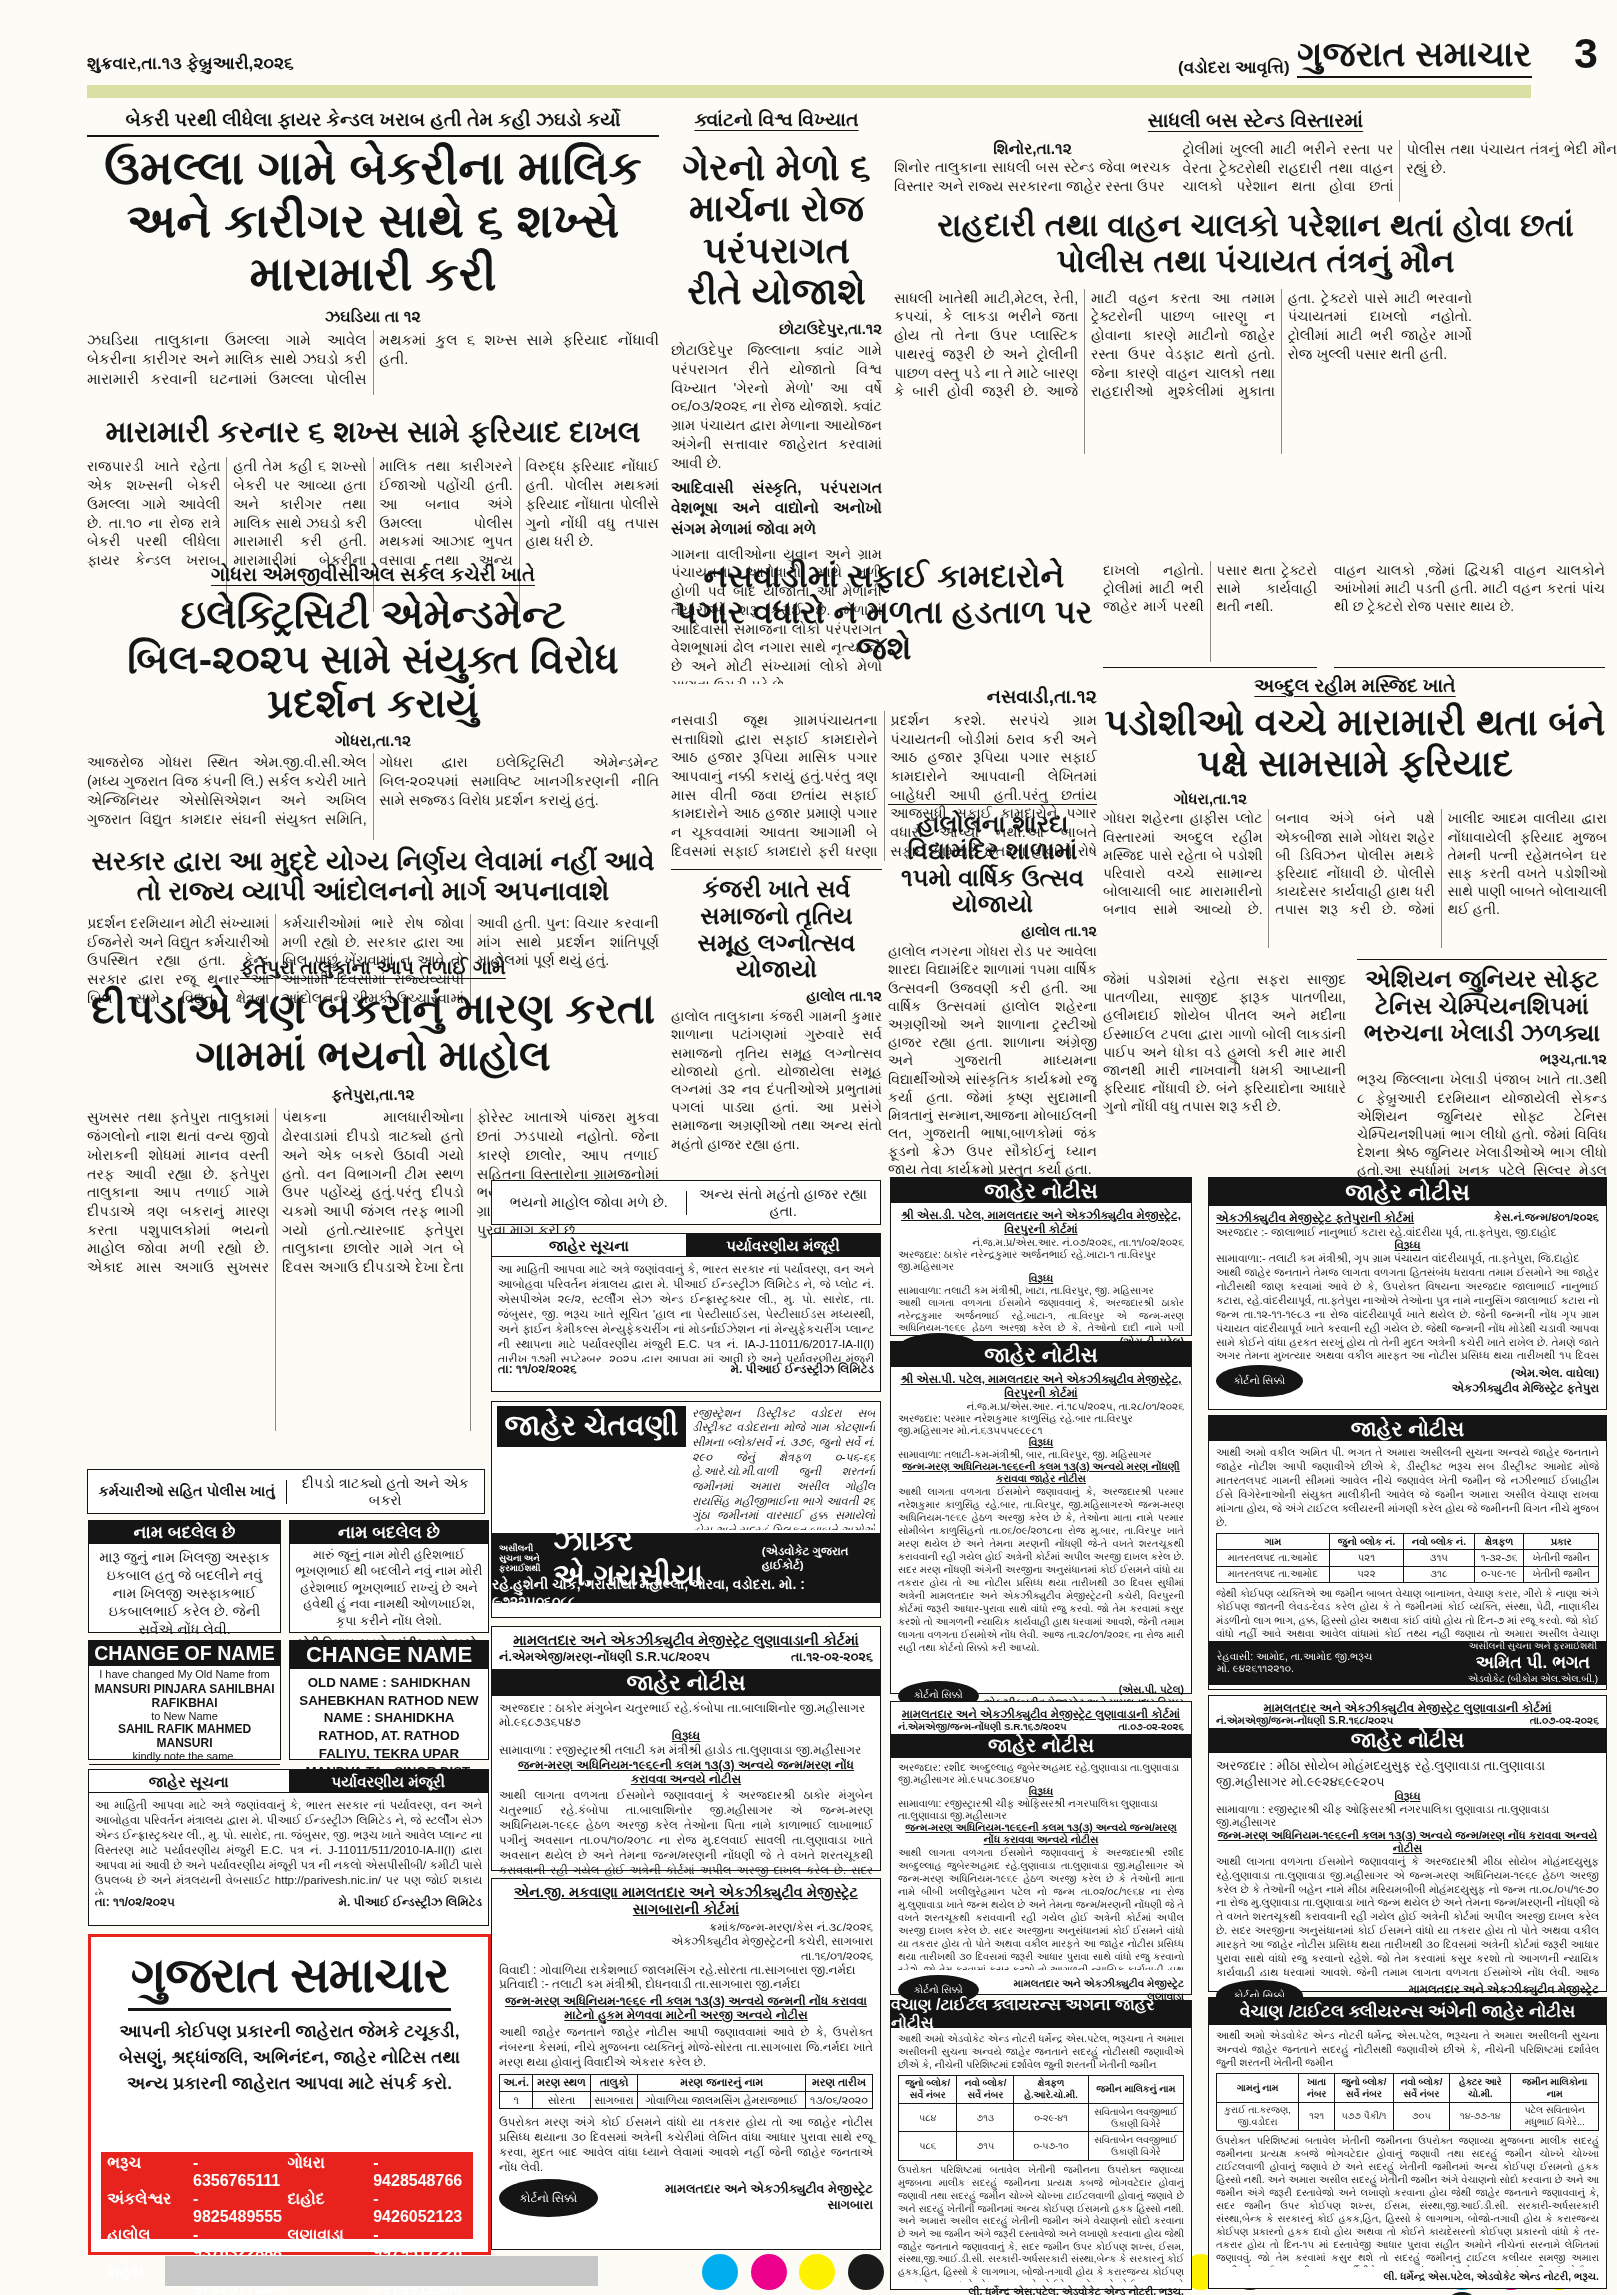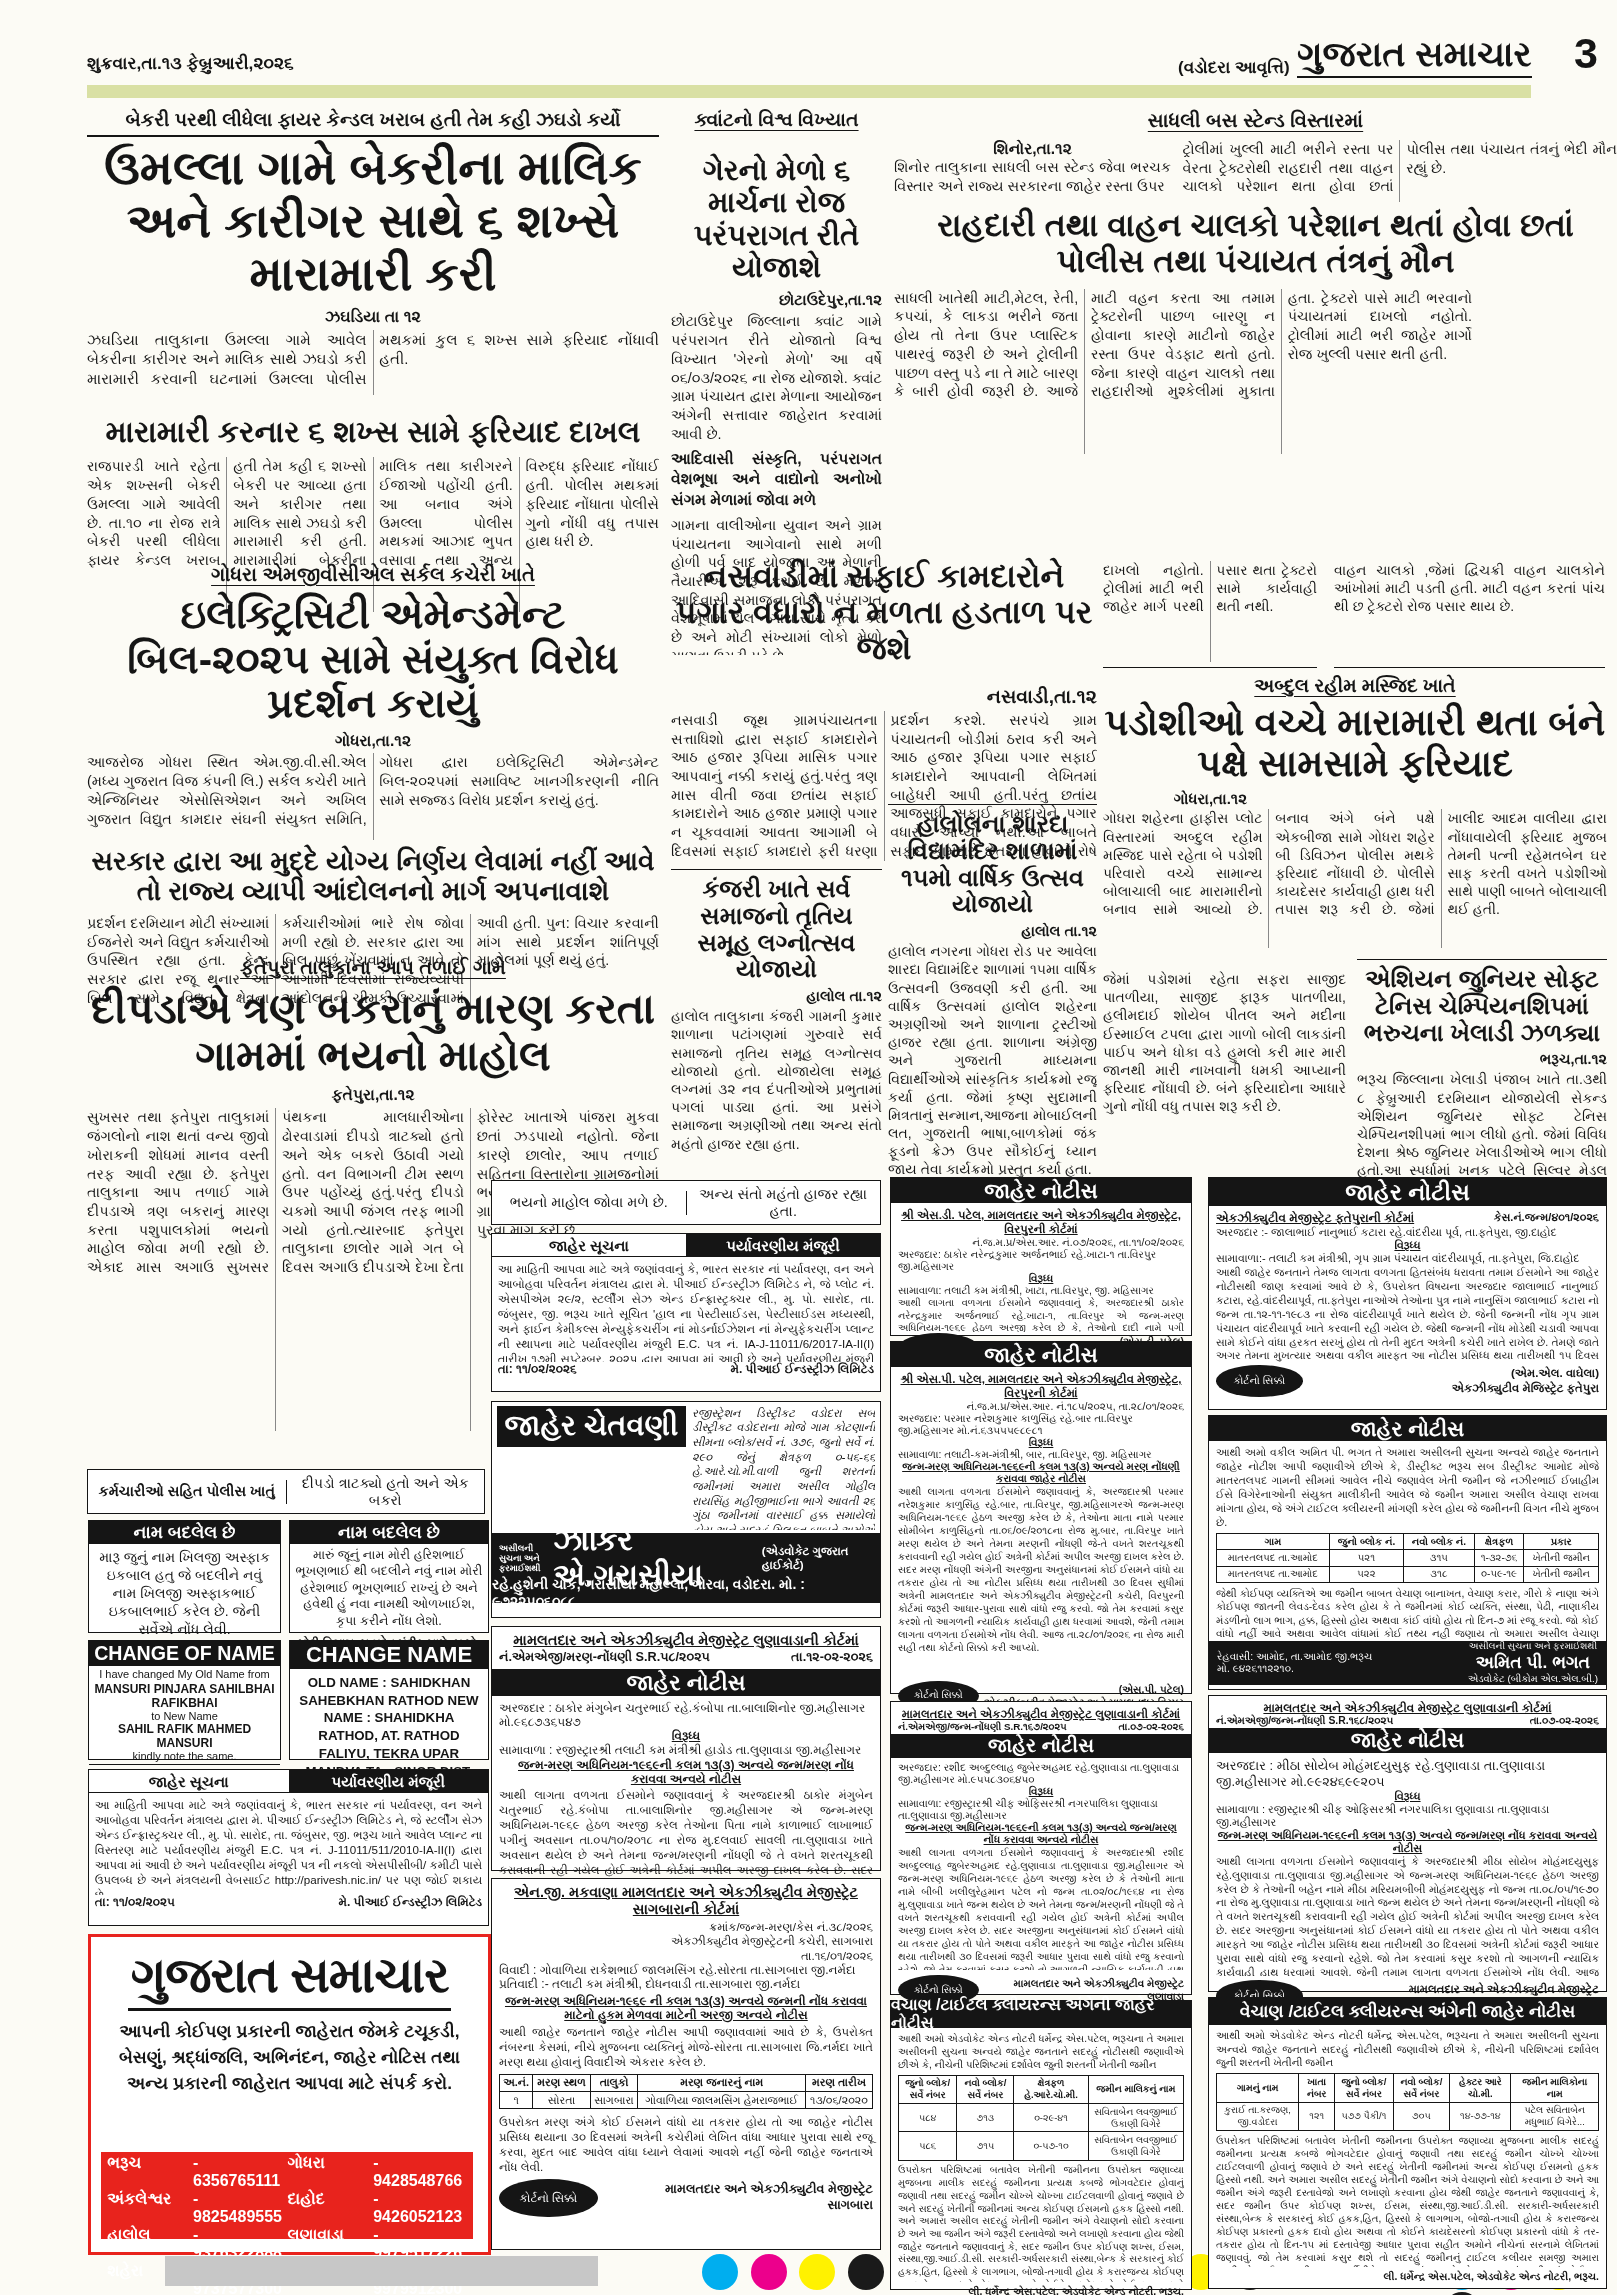--- a/index.html
+++ b/index.html
@@ -50,21 +50,21 @@
     <div class="strapline" style="font-size:19px">બેકરી પરથી લીધેલા ફાયર કેન્ડલ ખરાબ હતી તેમ કહી ઝઘડો કર્યો</div>
     <div class="hl" style="font-size:47px;margin-top:5.8px">ઉમલ્લા ગામે બેકરીના માલિક અને કારીગર સાથે ૬ શખ્સે મારામારી કરી</div>
     <div class="dl" style="font-size:16px;margin-top:8px">ઝઘડિયા તા ૧૨</div>
     <div class="bd cols2" style="font-size:15px;margin-top:3.5px;height:65px;overflow:hidden">ઝઘડિયા તાલુકાના ઉમલ્લા ગામે આવેલ બેકરીના કારીગર અને માલિક સાથે ઝઘડો કરી મારામારી કરવાની ઘટનામાં ઉમલ્લા પોલીસ મથકમાં કુલ ૬ શખ્સ સામે ફરિયાદ નોંધાવી હતી.</div>
     <div class="hl" style="font-size:30px;margin-top:20px">મારામારી કરનાર ૬ શખ્સ સામે ફરિયાદ દાખલ</div>
     <div class="bd cols4" style="font-size:14.4px;margin-top:9.2px;height:155px;overflow:hidden">રાજપારડી ખાતે રહેતા એક શખ્સની બેકરી ઉમલ્લા ગામે આવેલી છે. તા.૧૦ ના રોજ રાત્રે બેકરી પરથી લીધેલા ફાયર કેન્ડલ ખરાબ હતી તેમ કહી ૬ શખ્સો બેકરી પર આવ્યા હતા અને કારીગર તથા માલિક સાથે ઝઘડો કરી મારામારી કરી હતી. મારામારીમાં બેકરીના માલિક તથા કારીગરને ઈજાઓ પહોંચી હતી. આ બનાવ અંગે ઉમલ્લા પોલીસ મથકમાં આઝાદ ભુપત વસાવા તથા અન્ય વિરુદ્ધ ફરિયાદ નોંધાઈ હતી. પોલીસ મથકમાં ફરિયાદ નોંધાતા પોલીસે ગુનો નોંધી વધુ તપાસ હાથ ધરી છે.</div>
   </div>
 
   <div class="abs" style="left:671px;top:109px;width:211px">
     <div class="kick" style="font-size:19px">ક્વાંટનો વિશ્વ વિખ્યાત</div>
-    <div class="hl" style="font-size:29px;margin-top:23px">ગેરનો મેળો ૬ માર્ચના રોજ પરંપરાગત રીતે યોજાશે</div>
+    <div class="hl" style="font-size:37px;margin-top:16px">ગેરનો મેળો ૬ માર્ચના રોજ પરંપરાગત રીતે યોજાશે</div>
     <div class="dlr" style="font-size:15px;margin-top:7px">છોટાઉદેપુર,તા.૧૨</div>
     <div class="bd" style="font-size:14.4px;margin-top:3.5px">છોટાઉદેપુર જિલ્લાના ક્વાંટ ગામે પરંપરાગત રીતે યોજાતો વિશ્વ વિખ્યાત 'ગેરનો મેળો' આ વર્ષે ૦૬/૦૩/૨૦૨૬ ના રોજ યોજાશે. ક્વાંટ ગ્રામ પંચાયત દ્વારા મેળાના આયોજન અંગેની સત્તાવાર જાહેરાત કરવામાં આવી છે.</div>
     <div class="b bd" style="font-size:15.6px;margin-top:5.8px">આદિવાસી સંસ્કૃતિ, પરંપરાગત વેશભૂષા અને વાદ્યોનો અનોખો સંગમ મેળામાં જોવા મળે</div>
     <div class="bd" style="font-size:14.4px;margin-top:5.8px;height:139px;overflow:hidden">ગામના વાલીઓના યુવાન અને ગ્રામ પંચાયતના આગેવાનો સાથે મળી હોળી પર્વ બાદ યોજાતા આ મેળાની તૈયારીઓ શરૂ કરાઈ છે. મેળામાં આદિવાસી સમાજના લોકો પરંપરાગત વેશભૂષામાં ઢોલ નગારા સાથે નૃત્ય કરે છે અને મોટી સંખ્યામાં લોકો મેળો માણવા ઉમટી પડે છે.</div>
   </div>
 
   <div class="abs" style="left:894px;top:109px;width:723px">
     <div class="kick" style="font-size:19.6px">સાધલી બસ સ્ટેન્ડ વિસ્તારમાં</div>
     <div class="split" style="margin-top:8px;gap:11.6px">
       <div style="flex:0 0 277px">

